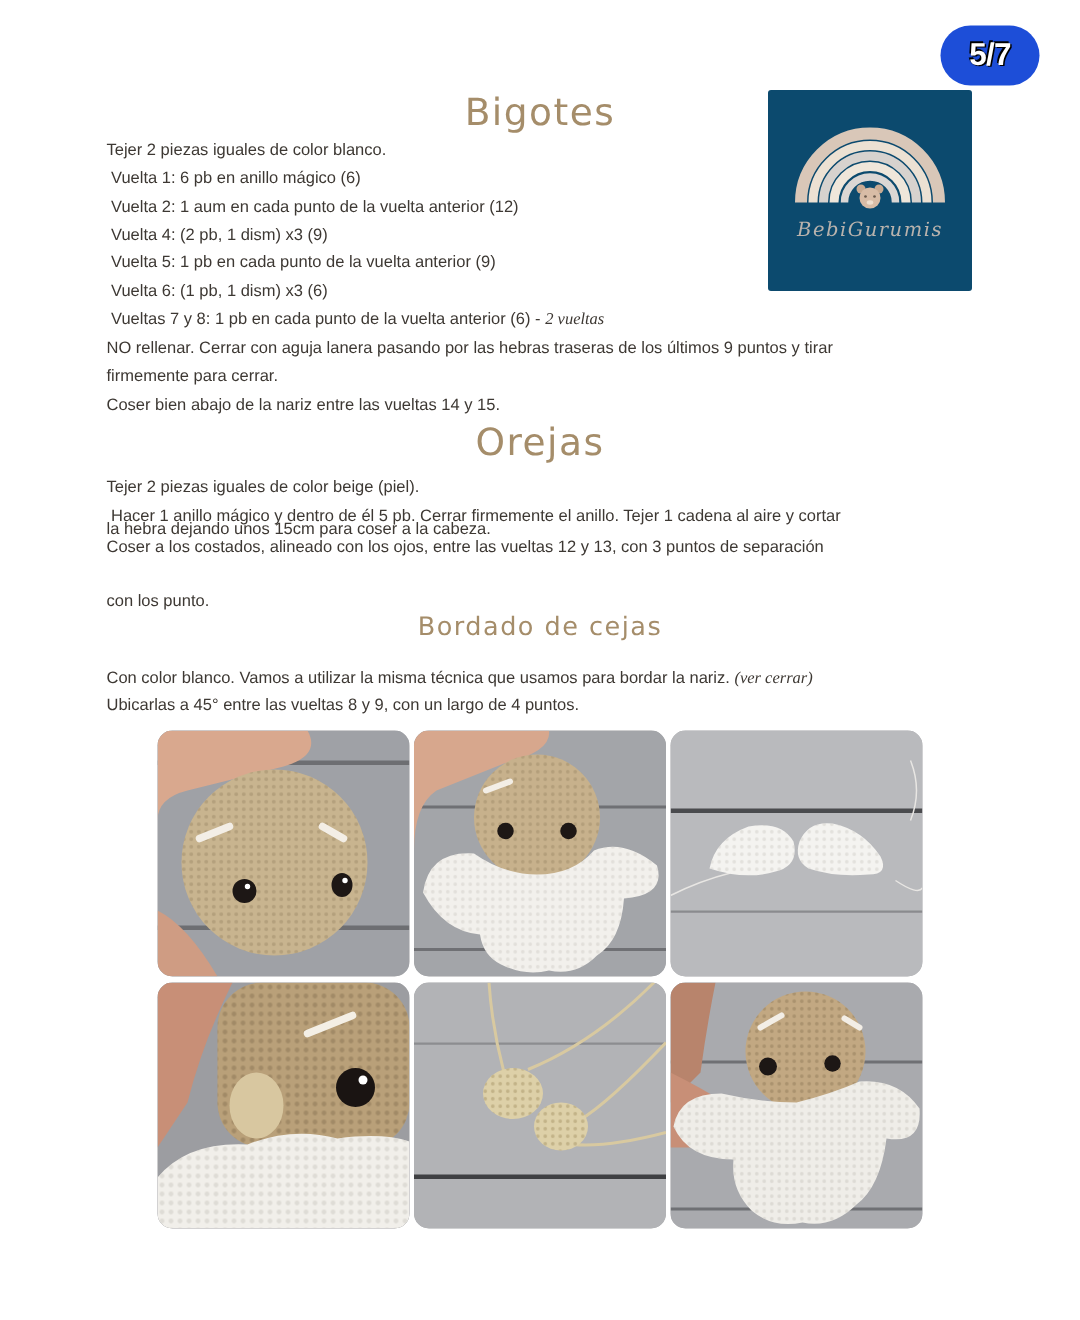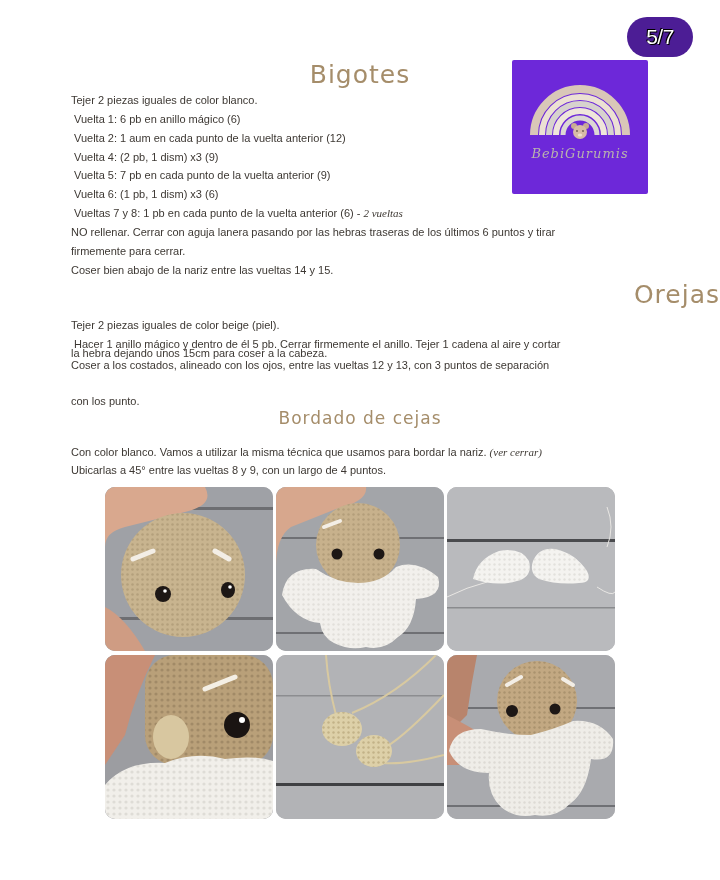--- a/index.html
+++ b/index.html
@@ -1,44 +1,44 @@
 <!DOCTYPE html>
 <html><head>
 <meta charset="utf-8">
 <style>
   * { box-sizing: border-box; margin: 0; padding: 0; }
   html, body { width: 720px; height: 880px; background: #ffffff; overflow: hidden; }
   body { position: relative; font-family: "Liberation Sans", "DejaVu Sans", sans-serif; color: #3a3530; }
 
   .page-badge {
     position: absolute; left: 627px; top: 17px; width: 66px; height: 40px;
-    background: #4c1d95; border-radius: 20px;
-    color: #ffffff; font-weight: normal; font-size: 21px; letter-spacing: -0.5px;
+    background: #1d4ed8; border-radius: 20px;
+    color: #ffffff; font-weight: bold; font-size: 21px; letter-spacing: -0.5px;
     display: flex; align-items: center; justify-content: center;
     text-shadow: 0 0 1px #000, 1px 1px 0 #000, -1px -1px 0 #000;
   }
 
   .logo {
     position: absolute; left: 512px; top: 60px; width: 136px; height: 134px;
-    background: #6d28d9; border-radius: 2px;
+    background: #0c4a6e; border-radius: 2px;
   }
   .logo svg { position: absolute; left: 0; top: 0; }
   .logo-text {
     position: absolute; left: 0; right: 0; top: 86px; text-align: center;
     font-family: "DejaVu Serif", serif; font-style: italic; font-size: 13px;
     letter-spacing: 1px; color: #b9b3ad;
   }
 
   .section-title {
     position: absolute; left: 0; width: 720px; text-align: center;
     font-family: "DejaVu Sans", sans-serif; color: #a58d6a; font-weight: normal;
     letter-spacing: 1px;
   }
   .t-bigotes { top: 60px; font-size: 25px; left: 0; padding-left: 0; }
-  .t-orejas { top: 280px; font-size: 25px; text-align: right; }
+  .t-orejas { top: 280px; font-size: 25px; }
   .t-cejas { top: 408px; font-size: 17px; }
 
   .line {
     position: absolute; left: 71px; font-size: 11px; line-height: 19px;
     white-space: nowrap; color: #3d3833;
   }
   .line.indent { left: 74px; }
   .line em { font-style: italic; font-family: Liberation Serif, serif; }
 
   .photo-grid { position: absolute; left: 105px; top: 487px; width: 510px; height: 332px; }
@@ -68,27 +68,27 @@
     <ellipse cx="68" cy="75" rx="2.2" ry="1.5" fill="#efdfcf"></ellipse>
   </svg>
   <div class="logo-text">BebiGurumis</div>
 </div>
 
 <div class="section-title t-bigotes">Bigotes</div>
 <div class="line" style="top:91px">Tejer 2 piezas iguales de color blanco.</div>
 <div class="line indent" style="top:110px">Vuelta 1: 6 pb en anillo mágico (6)</div>
 <div class="line indent" style="top:129px">Vuelta 2: 1 aum en cada punto de la vuelta anterior (12)</div>
 <div class="line indent" style="top:148px">Vuelta 4: (2 pb, 1 dism) x3 (9)</div>
-<div class="line indent" style="top:166px">Vuelta 5: 7 pb en cada punto de la vuelta anterior (9)</div>
+<div class="line indent" style="top:166px">Vuelta 5: 1 pb en cada punto de la vuelta anterior (9)</div>
 <div class="line indent" style="top:185px">Vuelta 6: (1 pb, 1 dism) x3 (6)</div>
 <div class="line indent" style="top:204px">
   <span>Vueltas 7 y 8: 1 pb en cada punto de la vuelta anterior (6) -</span>
   <em>2 vueltas</em>
 </div>
-<div class="line" style="top:223px">NO rellenar. Cerrar con aguja lanera pasando por las hebras traseras de los últimos 6 puntos y tirar</div>
+<div class="line" style="top:223px">NO rellenar. Cerrar con aguja lanera pasando por las hebras traseras de los últimos 9 puntos y tirar</div>
 <div class="line" style="top:242px">firmemente para cerrar.</div>
 <div class="line" style="top:261px">Coser bien abajo de la nariz entre las vueltas 14 y 15.</div>
 
 <div class="section-title t-orejas">Orejas</div>
 <div class="line" style="top:316px">Tejer 2 piezas iguales de color beige (piel).</div>
 <div class="line indent" style="top:335px">Hacer 1 anillo mágico y dentro de él 5 pb. Cerrar firmemente el anillo. Tejer 1 cadena al aire y cortar</div>
 <div class="line" style="top:344px">la hebra dejando unos 15cm para coser a la cabeza.</div>
 <div class="line" style="top:356px">Coser a los costados, alineado con los ojos, entre las vueltas 12 y 13, con 3 puntos de separación</div>
 <div class="line" style="top:392px">con los punto.</div>
 

